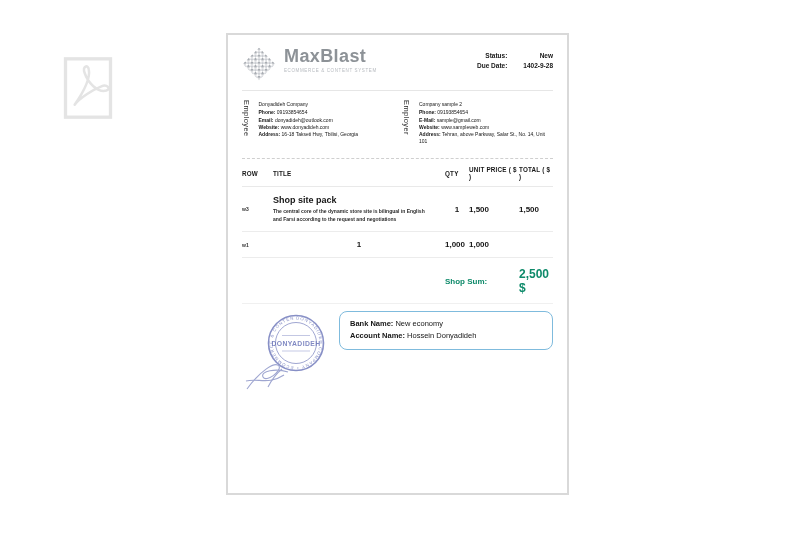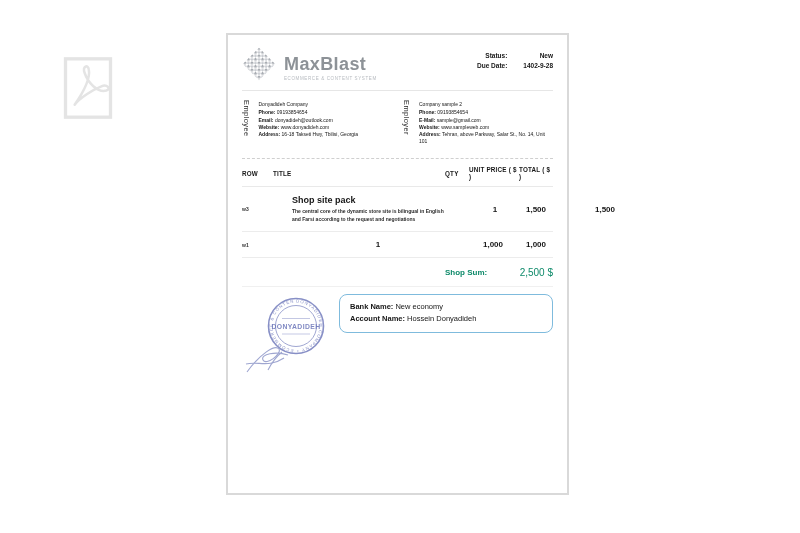--- a/index.html
+++ b/index.html
@@ -13,52 +13,52 @@
   
   .page {
     position:absolute; left:226px; top:33px; width:343px; height:462px;
     background:#fff; border:2px solid #d9d9d9;
   }
   .page-inner { padding:12px 14px 10px 14px; height:100%; }
 
   
   .hdr { display:flex; justify-content:space-between; align-items:flex-start;
          padding-bottom:9px; border-bottom:1px solid #e6e6e6; }
-  .logo { display:flex; align-items:flex-end; gap:8px; }
+  .logo { display:flex; align-items:flex-start; gap:8px; }
   .logo-name { font-size:18px; font-weight:bold; color:#8d9297; letter-spacing:.4px; line-height:1; }
   .logo-tag  { font-size:4.5px; color:#b6babf; letter-spacing:.62px; margin-top:3px; }
   .meta { display:grid; grid-template-columns:auto auto; column-gap:16px; row-gap:3px;
           font-size:6.5px; font-weight:bold; margin-top:5px; }
   .meta > div { text-align:right; }
 
   
   .contacts { display:flex; padding:6px 0 8px 0; border-bottom:1px dashed #cfcfcf; }
   .party { flex:1; display:flex; gap:9px; padding-top:3px; }
   .party.right { padding-left:10px; }
   .side-label { writing-mode:vertical-rl; font-size:7.5px; color:#2a2a2a;
                 letter-spacing:.4px; line-height:1; height:50px; }
   .pinfo { font-size:5px; line-height:1.45; padding-top:1px; }
   .pinfo .co { margin-bottom:1px; }
   .pinfo b { font-weight:bold; }
 
   
   .tgrid { display:grid; grid-template-columns:31px 172px 24px 50px 1fr; align-items:center; }
   .thead { padding:7px 0 6px 0; border-bottom:1px solid #e9e9e9;
            font-size:6.3px; font-weight:bold; letter-spacing:.2px; }
-  .trow { padding:8px 0; border-bottom:1px solid #ececec;gap:19px; }
+  .trow { padding:8px 0; border-bottom:1px solid #ececec; }
   .cell-rowid { font-size:5px; font-weight:bold; color:#333; }
   .cell-title { padding-right:12px; }
   .item-title { font-size:9px; font-weight:bold; margin-bottom:2px; }
   .item-desc  { font-size:5px; font-weight:bold; color:#2b2b2b; line-height:1.6; width:160px; }
   .num { font-size:8px; font-weight:bold; }
   .qty { text-align:center; }
 
   .total-row { padding:9px 0 8px 0; border-bottom:1px solid #f0f0f0; }
   .total-label { grid-column:3 / span 2; font-size:8px; font-weight:bold; color:#0e8a6a; }
-  .total-value { font-size:10px; font-weight:normal; color:#0e8a6a; text-align:right; }
+  .total-value { font-size:12px; font-weight:bold; color:#0e8a6a; }
 
   
   .bottom { display:flex; align-items:flex-start; margin-top:7px; position:relative; }
   .stamp { margin-left:2px; flex:0 0 auto; }
   .payment {
     margin-left:auto; width:214px; border:1.3px solid #7fbbdd; border-radius:8px;
     padding:6px 10px; font-size:7.5px; line-height:1.65; background:#fff;
   }
   .payment b { font-weight:bold; }
 </style>

